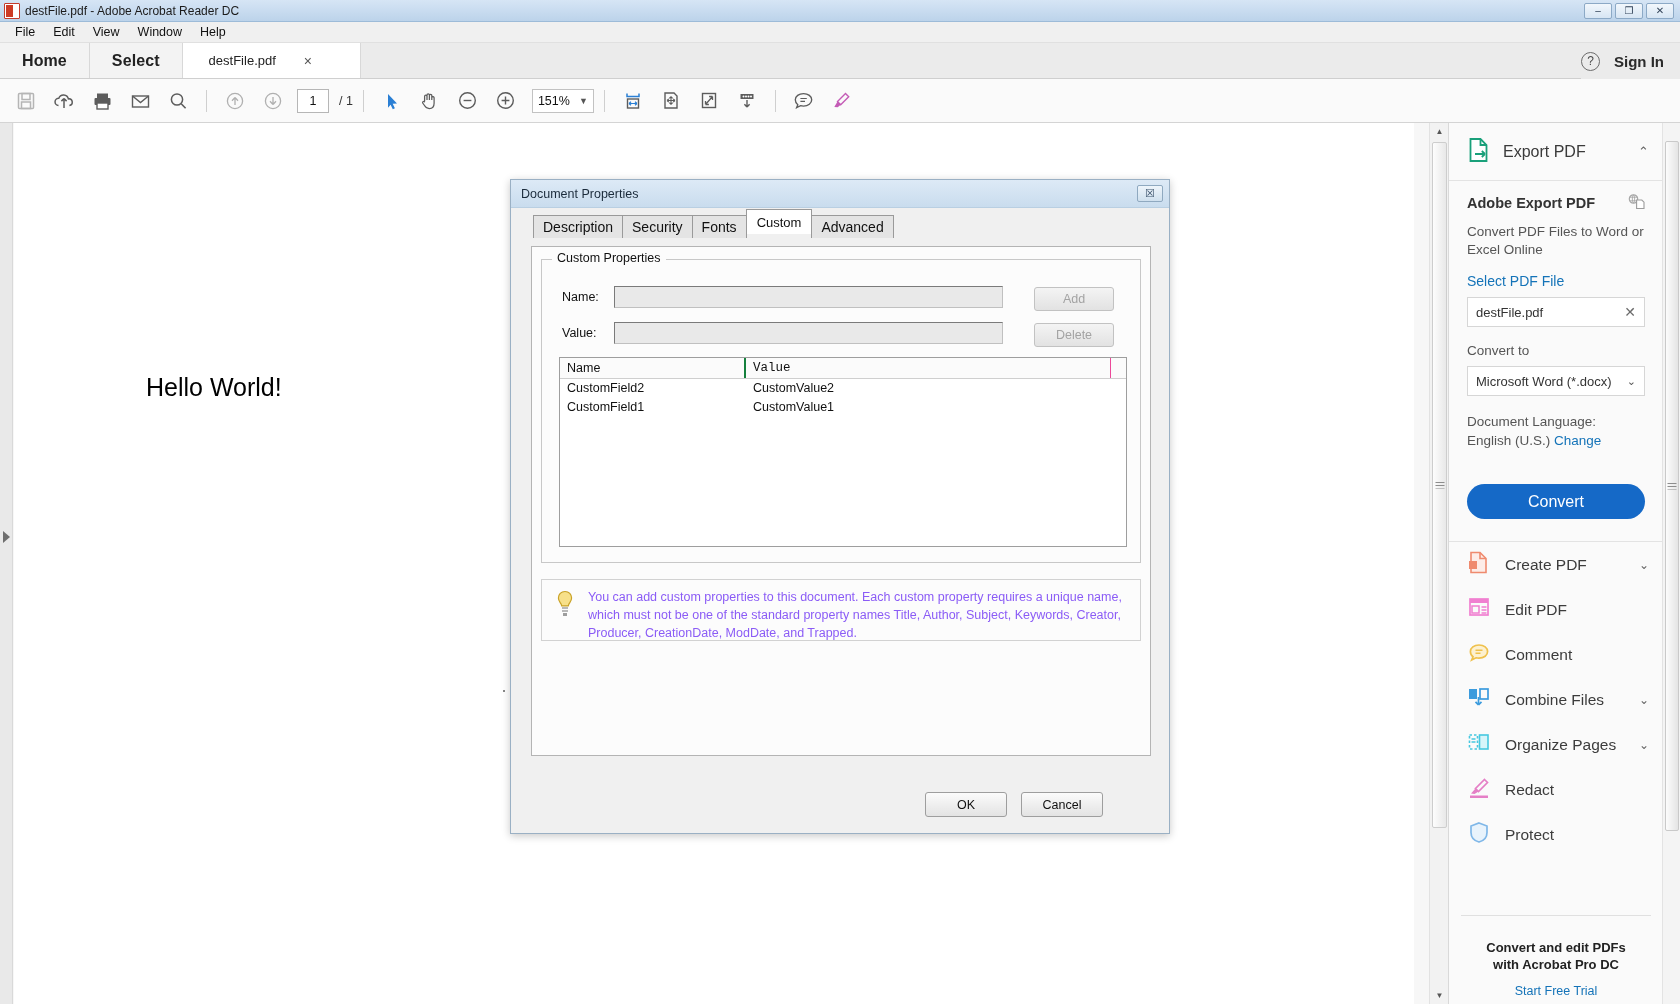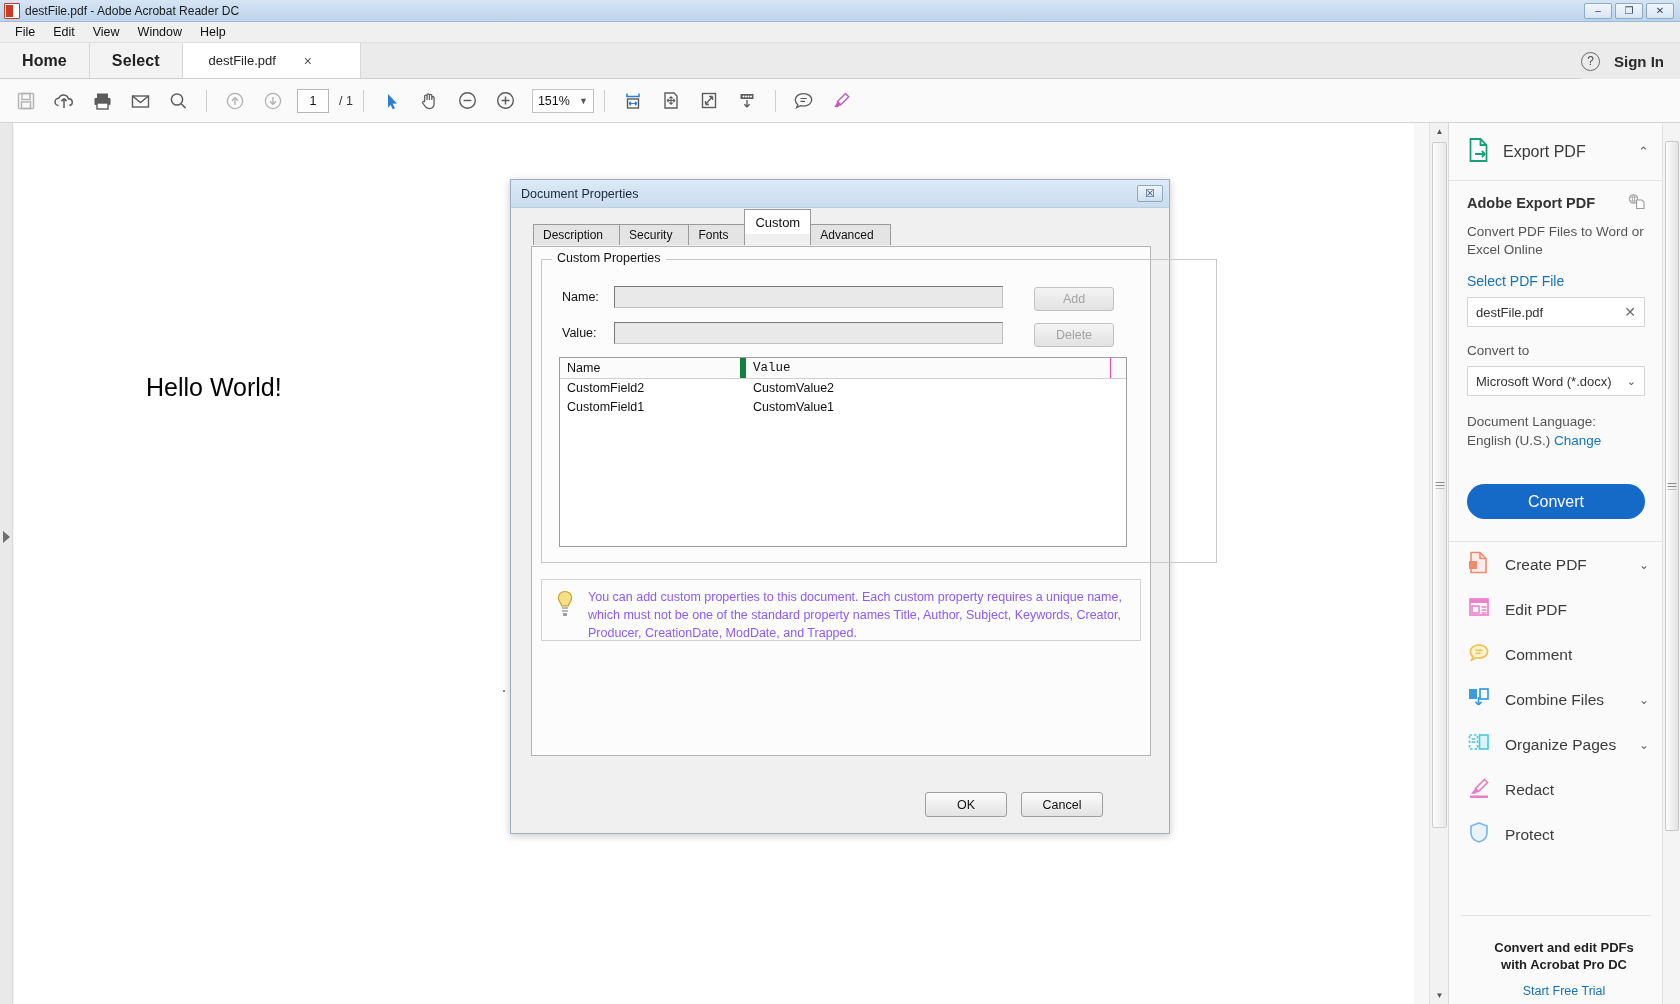--- a/index.html
+++ b/index.html
@@ -203,21 +203,21 @@
     color: #fff; font-size: 16px;
   }
   .rp-divider { margin: 22px 0 0 0; height: 1px; background: #e3e3e3; }
   .tool-row {
     display: flex; align-items: center; gap: 14px;
     height: 45px; padding: 0 14px 0 18px;
   }
   .tool-row .lbl { font-size: 15.5px; color: #3c3c3c; }
   .tool-row .chev { margin-left: auto; font-size: 12px; color: #666; }
   .promo {
-    position: absolute; left: 8px; bottom: 6px; width: 214px; text-align: center;
+    position: absolute; left: 0; bottom: 6px; width: 214px; text-align: center;
   }
   .promo .p1 { font-size: 13px; font-weight: bold; color: #222; line-height: 1.35; }
   .promo .p2 { font-size: 12.5px; color: #1473b8; margin-top: 10px; }
   .promo-sep { position: absolute; left: 12px; bottom: 88px; width: 190px; height: 1px; background: #e0e0e0; }
 
   .rscroll {
     position: absolute; right: 0; top: 0; width: 18px; height: 881px;
     background: #f4f4f4; border-left: 1px solid #e3e3e3;
   }
   .rsb-thumb {
@@ -245,36 +245,36 @@
     background: linear-gradient(to bottom,#eef5fb,#cfe0ee);
     border: 1px solid #8fa9c0; border-radius: 2px;
     display: flex; align-items: center; justify-content: center;
     font-size: 11px; color: #39506a;
   }
   .dlg-tabs {
     display: flex; align-items: flex-end; gap: 0;
     padding: 6px 0 0 22px; height: 26px;
   }
   .dtab {
-    font-size: 12px; color: #111;
-    padding: 3px 16px 3px 9px;
+    font-size: 14px; color: #111;
+    padding: 3px 9px 3px 9px;
     border: 1px solid #9a9a9a; border-bottom: none;
     background: #e4e4e4; margin-right: -1px;
-    position: relative; top: 11px;
+    position: relative; top: 4px;
   }
   .dtab.active {
     background: #ffffff; font-size: 13px;
     padding: 5px 10px 4px 10px; top: 0; z-index: 2;
   }
   .dlg-page {
     position: absolute; left: 20px; top: 66px; width: 620px; height: 510px;
     background: #fcfcfc; border: 1px solid #b4b4b4;
   }
   .fieldset {
-    position: absolute; left: 9px; top: 12px; width: 676px; height: 304px;
+    position: absolute; left: 9px; top: 12px; width: 600px; height: 304px;
     border: 1px solid #c8c8c8; background: transparent;
   }
   .fs-legend {
     position: absolute; left: 10px; top: -9px; padding: 0 5px;
     background: #fcfcfc; font-size: 12.5px; color: #111;
   }
   .frow { position: absolute; display: flex; align-items: center; }
   .frow .flabel { width: 52px; font-size: 12.5px; color: #111; }
   .finput {
     width: 389px; height: 22px;
@@ -290,21 +290,21 @@
   }
   .gridbox {
     position: absolute; left: 17px; top: 97px; width: 568px; height: 190px;
     background: #ffffff; border: 1px solid #9e9e9e;
   }
   .gridhead {
     display: flex; height: 21px; border-bottom: 1px solid #cfcfcf;
     background: #fbfbfb;
   }
   .gridhead .gh { font-size: 12.5px; color: #111; padding: 3px 0 0 7px; }
-  .gh.c1 { width: 186px; border-right: 6px solid #15803d; }
+  .gh.c1 { width: 186px; border-right: 2px solid #15803d; }
   .gh.c2 { flex: 1; border-right: 1px solid #ec4899; font-family: Liberation Mono, monospace; }
   .gh.c3 { width: 15px; }
   .gridrow { display: flex; height: 19px; }
   .gridrow .gc { font-size: 12.5px; color: #111; padding: 2px 0 0 7px; }
   .gc.c1 { width: 186px; }
   .gc.c2 { flex: 1; }
   .hintbox {
     position: absolute; left: 9px; top: 332px; width: 600px; height: 62px;
     border: 1px solid #d2d2d2; background: #fcfcfc;
     display: flex; align-items: flex-start; gap: 12px; padding: 9px 12px;

